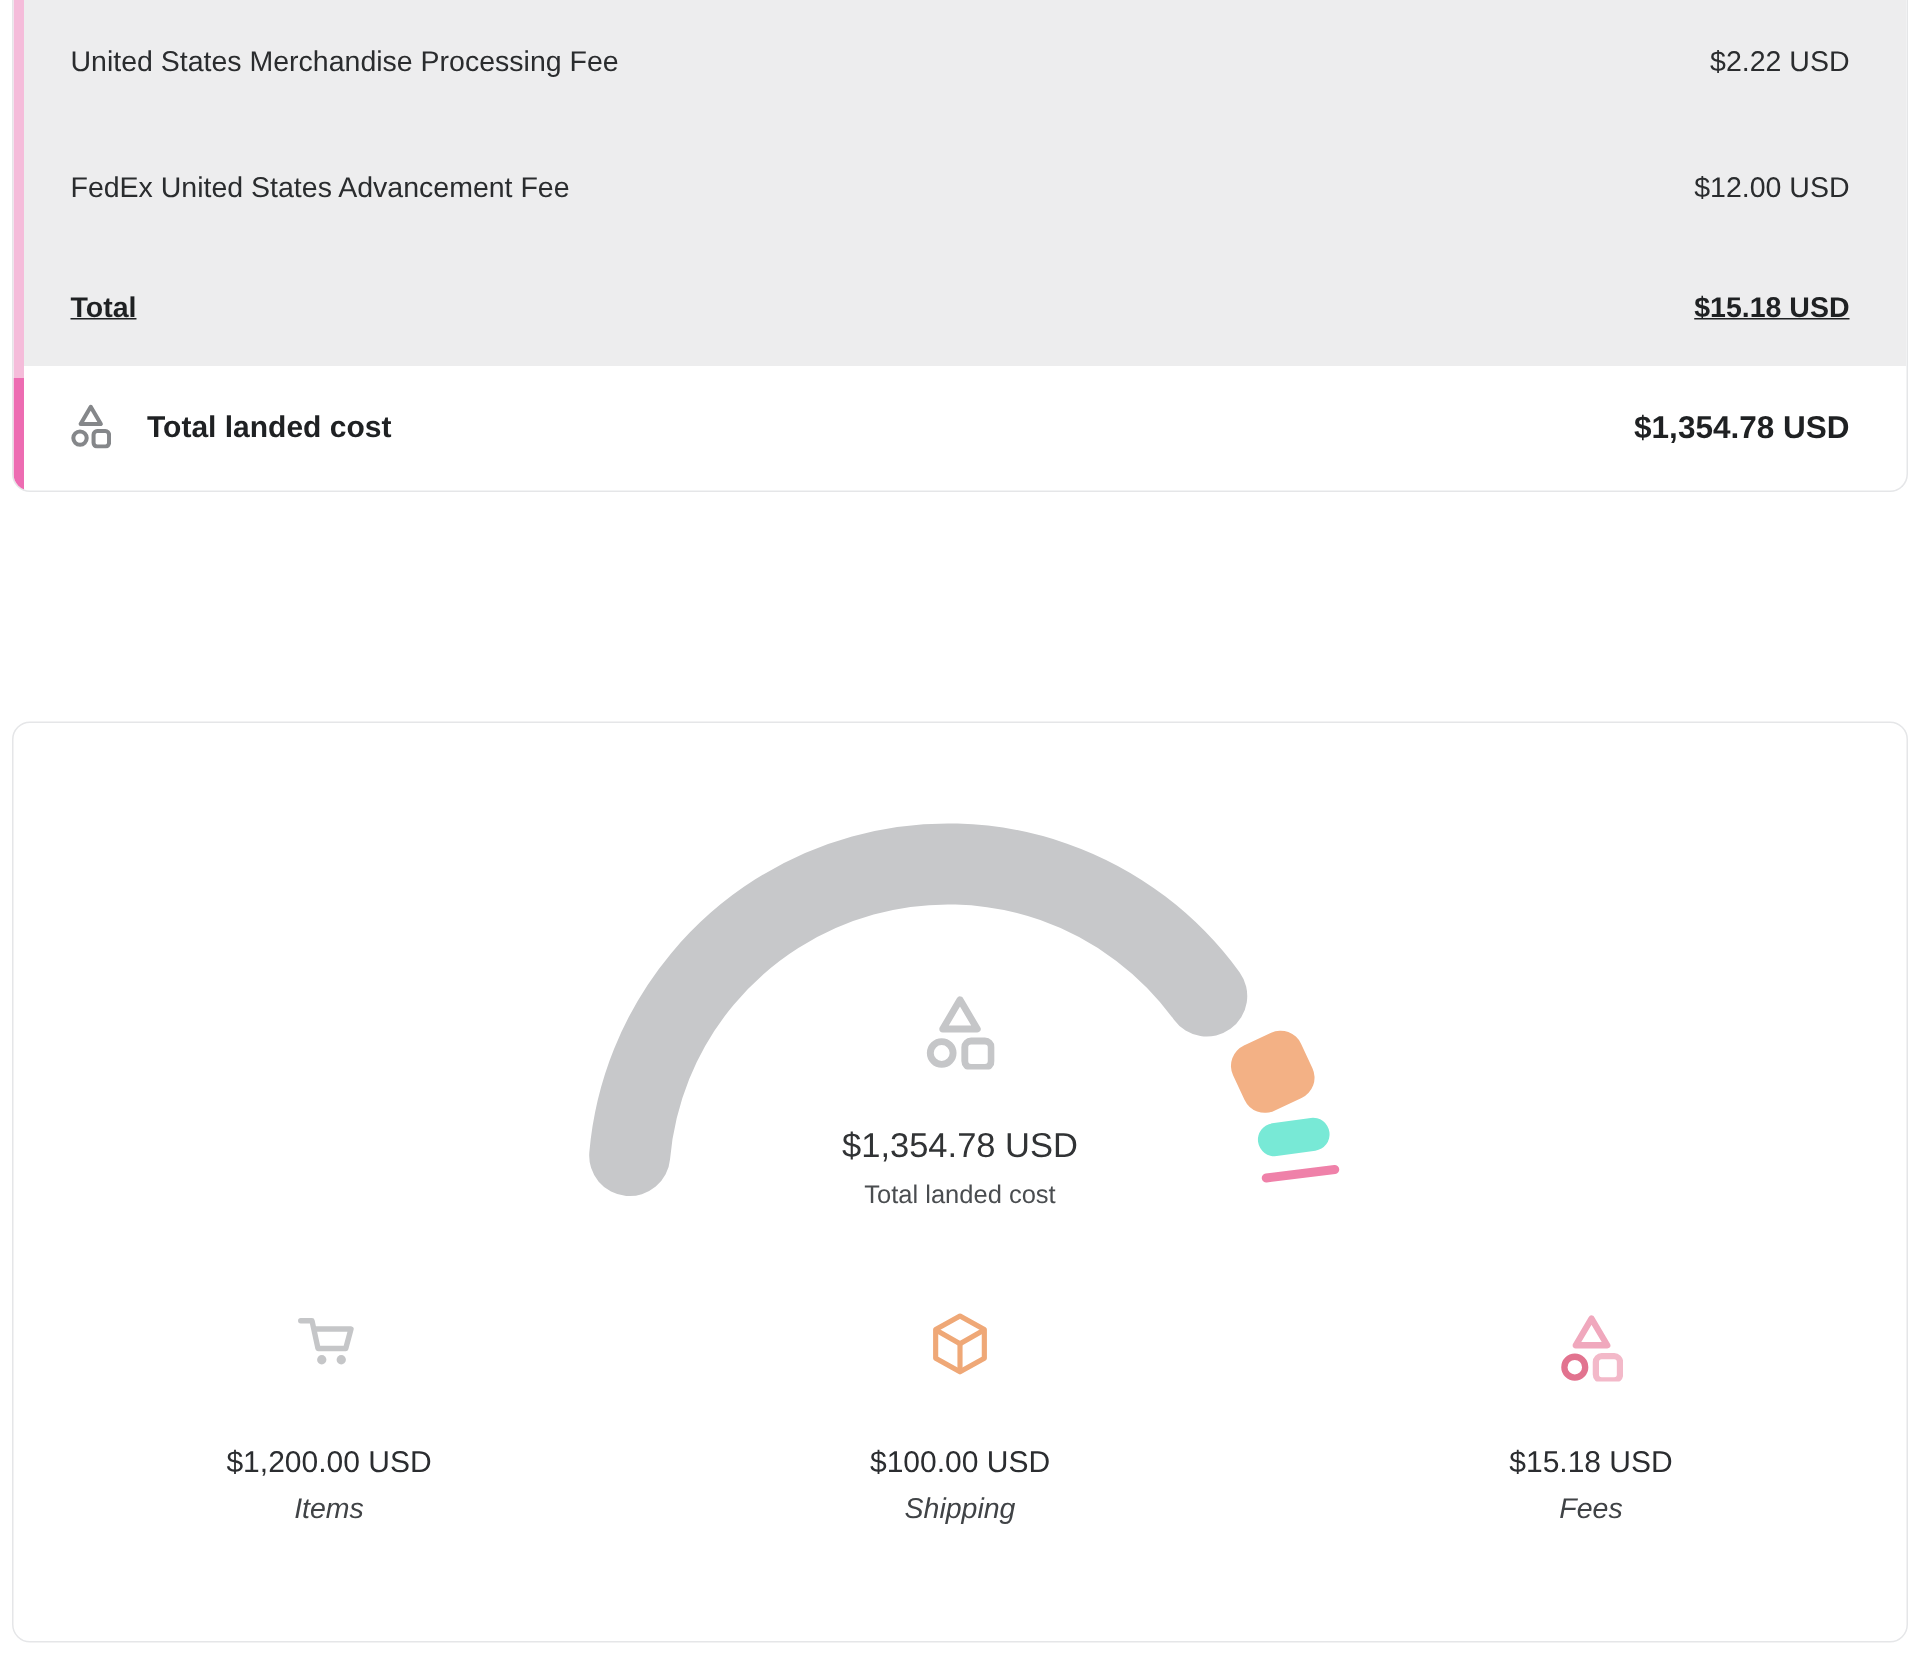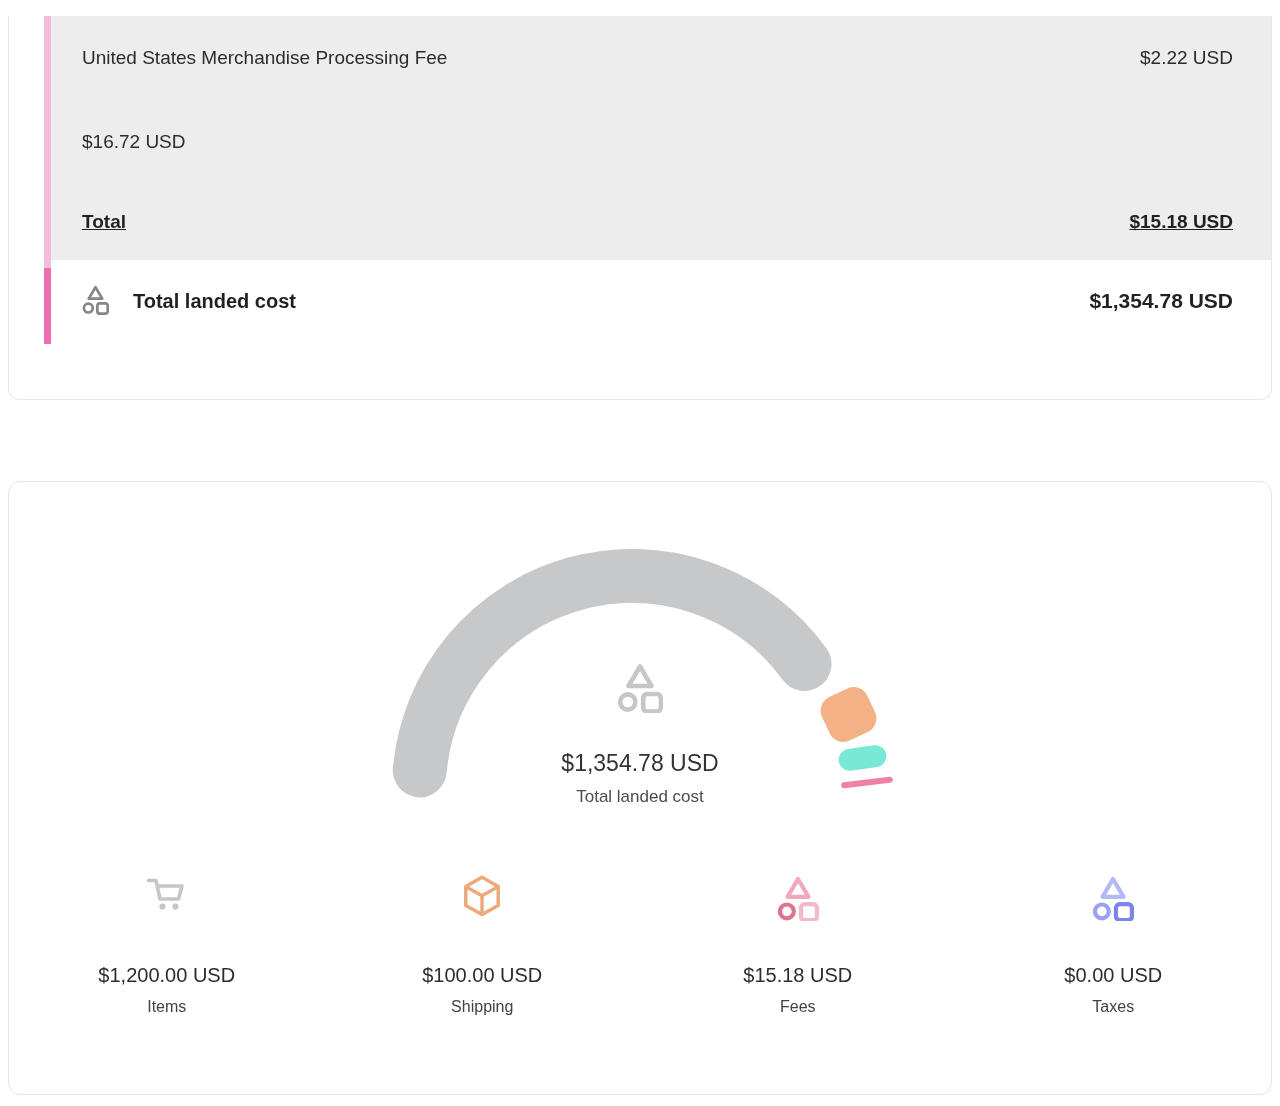--- a/index.html
+++ b/index.html
@@ -5,21 +5,21 @@
   html,body{margin:0;padding:0;background:#ffffff;}
   body{
     width:1280px;height:1106px;position:relative;overflow:hidden;
     font-family:"Liberation Sans","DejaVu Sans",sans-serif;
     -webkit-font-smoothing:antialiased;color:#2a2c2e;
   }
   .card{
     position:absolute;left:8px;right:8px;background:#fff;
     border:1px solid #e5e6e8;box-sizing:border-box;
   }
-  .card-breakdown{top:16px;height:384px;border-top:none;border-radius:0 0 12px 12px;overflow:hidden;padding-left:35px;}
+  .card-breakdown{top:0;height:328px;border-top:none;border-radius:0 0 12px 12px;overflow:hidden;}
   .card-gauge{top:481px;height:614px;border-radius:12px;}
 
   
   .fee-table{position:relative;background:#ededee;}
   .stripe{position:absolute;left:0;top:0;width:7px;}
   .stripe-light{height:252px;}
   .stripe-dark{top:252px;height:76px;}
   .fee-row{
     display:flex;justify-content:space-between;align-items:center;
     height:84px;padding:0 38px;font-size:19px;color:#2a2c2e;
@@ -46,38 +46,39 @@
   .gauge-sublabel{
     position:absolute;left:0;right:0;top:304px;text-align:center;
     font-size:17px;line-height:22px;color:#4a4d50;
   }
   .stats-row{
     position:absolute;left:0;right:0;top:392px;display:flex;
   }
   .stat{flex:1;display:flex;flex-direction:column;align-items:center;text-align:right;}
   .stat-icon{height:50px;display:flex;align-items:flex-start;justify-content:center;}
   .stat-value{margin-top:38px;font-size:20px;line-height:26px;color:#2b2d30;}
-  .stat-label{margin-top:8px;font-size:16px;line-height:22px;color:#404346;}
+  .stat-label{margin-top:8px;font-size:19px;line-height:22px;color:#404346;font-style:italic;}
 </style>
 </head>
 <body>
 
 <div class="page">
 
   <section class="card card-breakdown">
     <div class="fee-table" style="background: rgb(237, 237, 238);">
       <div class="stripe stripe-light" style="background: rgb(245, 188, 218);"></div>
       <div class="stripe stripe-dark" style="background: rgb(237, 108, 178);"></div>
       <div id="fee-rows">
           <div class="fee-row">
             <span class="fee-label">United States Merchandise Processing Fee</span>
             <span class="fee-value">$2.22 USD</span>
           </div>
           <div class="fee-row">
-            <span class="fee-value">$16.72 USD</span>
+            <span class="fee-label">FedEx United States Advancement Fee</span>
+            <span class="fee-value">$12.00 USD</span>
           </div>
         </div>
       <div class="fee-row total-row">
         <span class="fee-label">Total</span>
         <span class="fee-value">$15.18 USD</span>
       </div>
     </div>
     <div class="tlc-row">
       <span class="tlc-left">
         <span id="tlc-icon"><svg width="27" height="30.52173913043478" viewBox="0 0 46 52" fill="none">
@@ -132,27 +133,16 @@
           <div class="stat-icon">
             <svg width="42" height="47.47826086956522" viewBox="0 0 46 52" fill="none">
     <path d="M23 5.5 L34.5 25 L11.5 25 Z" stroke="#f0a8bd" stroke-width="4.6" stroke-linejoin="round"></path>
     <circle cx="10.8" cy="41" r="7.6" stroke="#e2738f" stroke-width="4.6"></circle>
     <rect x="26.2" y="33" width="17.6" height="17.6" rx="4.2" stroke="#f3b9c9" stroke-width="4.6"></rect>
   </svg>
           </div>
      <div class="stat-value">$15.18 USD</div>
      <div class="stat-label">Fees</div>
         </div>
-        <div class="stat">
-          <div class="stat-icon">
-            <svg width="42" height="47.47826086956522" viewBox="0 0 46 52" fill="none">
-    <path d="M23 5.5 L34.5 25 L11.5 25 Z" stroke="#b3b9f4" stroke-width="4.6" stroke-linejoin="round"></path>
-    <circle cx="10.8" cy="41" r="7.6" stroke="#9aa1f0" stroke-width="4.6"></circle>
-    <rect x="26.2" y="33" width="17.6" height="17.6" rx="4.2" stroke="#7d84ea" stroke-width="4.6"></rect>
-  </svg>
-          </div>
-     <div class="stat-value">$0.00 USD</div>
-     <div class="stat-label">Taxes</div>
-        </div>
       </div>
   </section>
 
 </div>
 
 </body></html>

